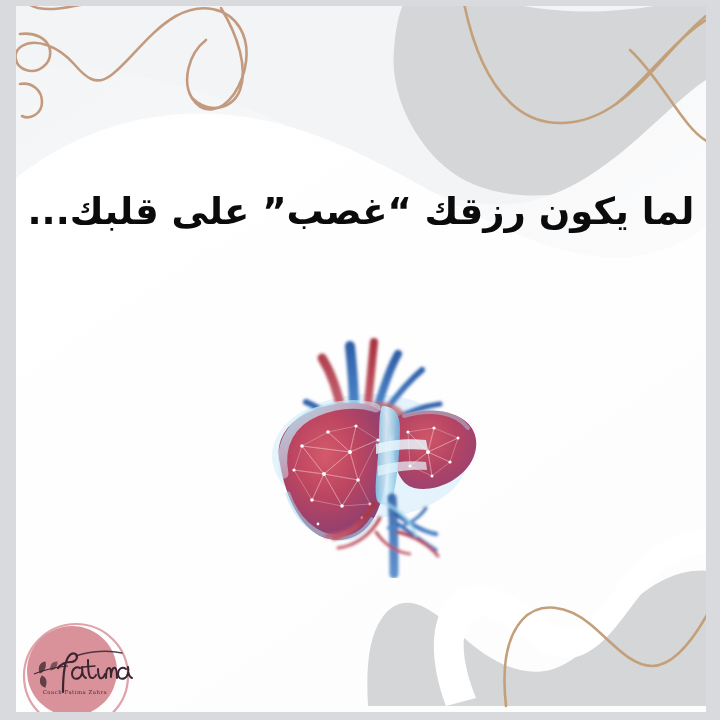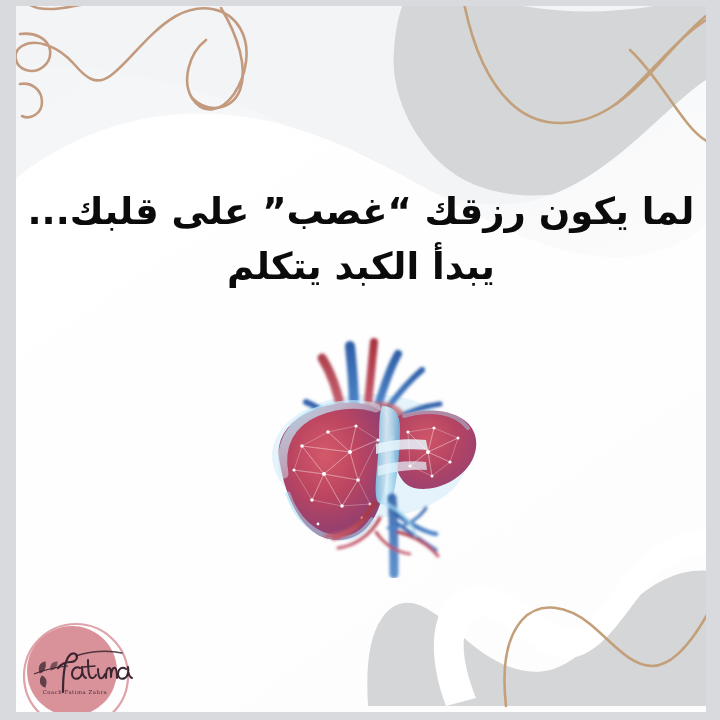--- a/index.html
+++ b/index.html
@@ -201,21 +201,20 @@
       <path fill="none" stroke="#c39a7e" stroke-width="2.6" stroke-linecap="round" stroke-linejoin="round" d="M 4 78
                C 16 76, 26 84, 26 96
                C 26 108, 14 114, 6 110"></path>
       <path fill="none" stroke="#c39a7e" stroke-width="2.6" stroke-linecap="round" stroke-linejoin="round" d="M 205 2
                C 222 30, 232 62, 224 84
                C 216 104, 192 108, 176 92"></path>
     </svg>
 
     <div id="headline">
       <span class="hl-line">لما يكون رزقك “غصب” على قلبك...</span>
-      <span class="hl-line">يبدأ الكبد يتكلم</span>
     </div>
 
     <div id="liver-wrap">
       <span class="vis-hidden">الكبد</span>
       <svg viewBox="0 0 230 250" aria-hidden="true">
         <defs>
           <radialGradient id="lobeL" cx="0.42" cy="0.38" r="0.78">
             <stop offset="0%" stop-color="#d4596a"></stop>
             <stop offset="38%" stop-color="#bc4560"></stop>
             <stop offset="70%" stop-color="#97406e"></stop>

